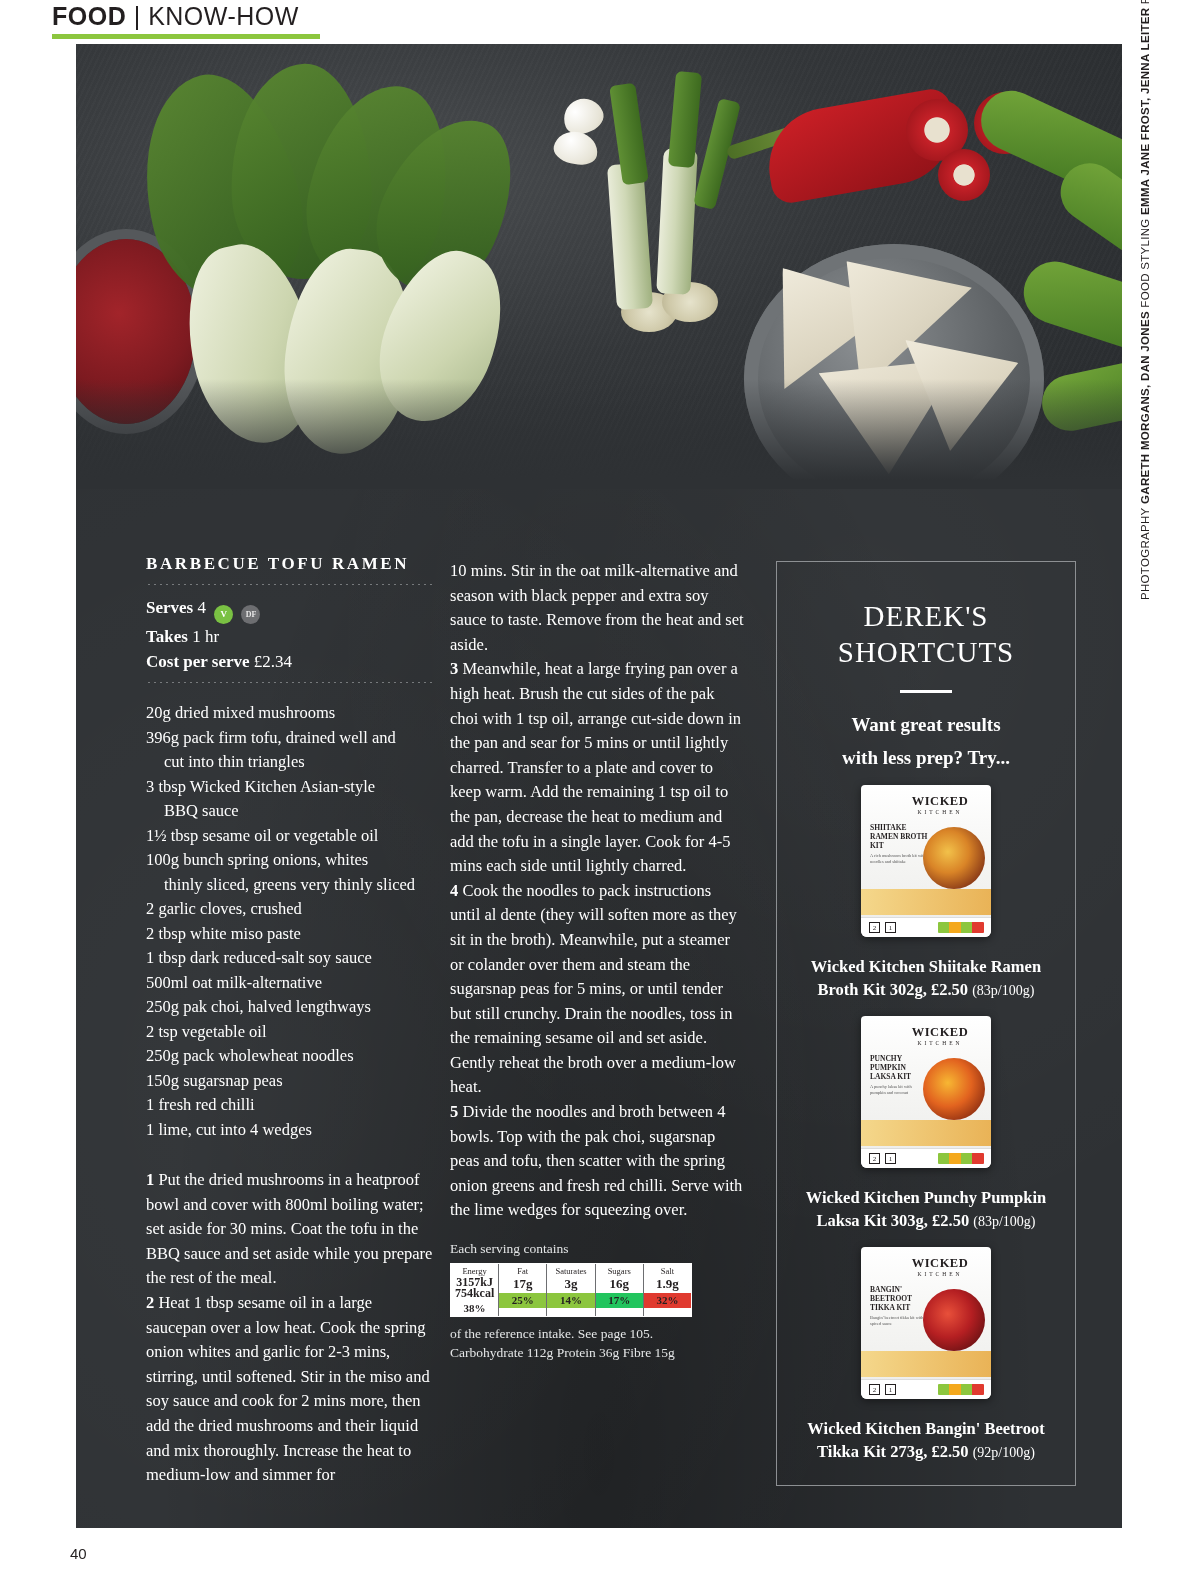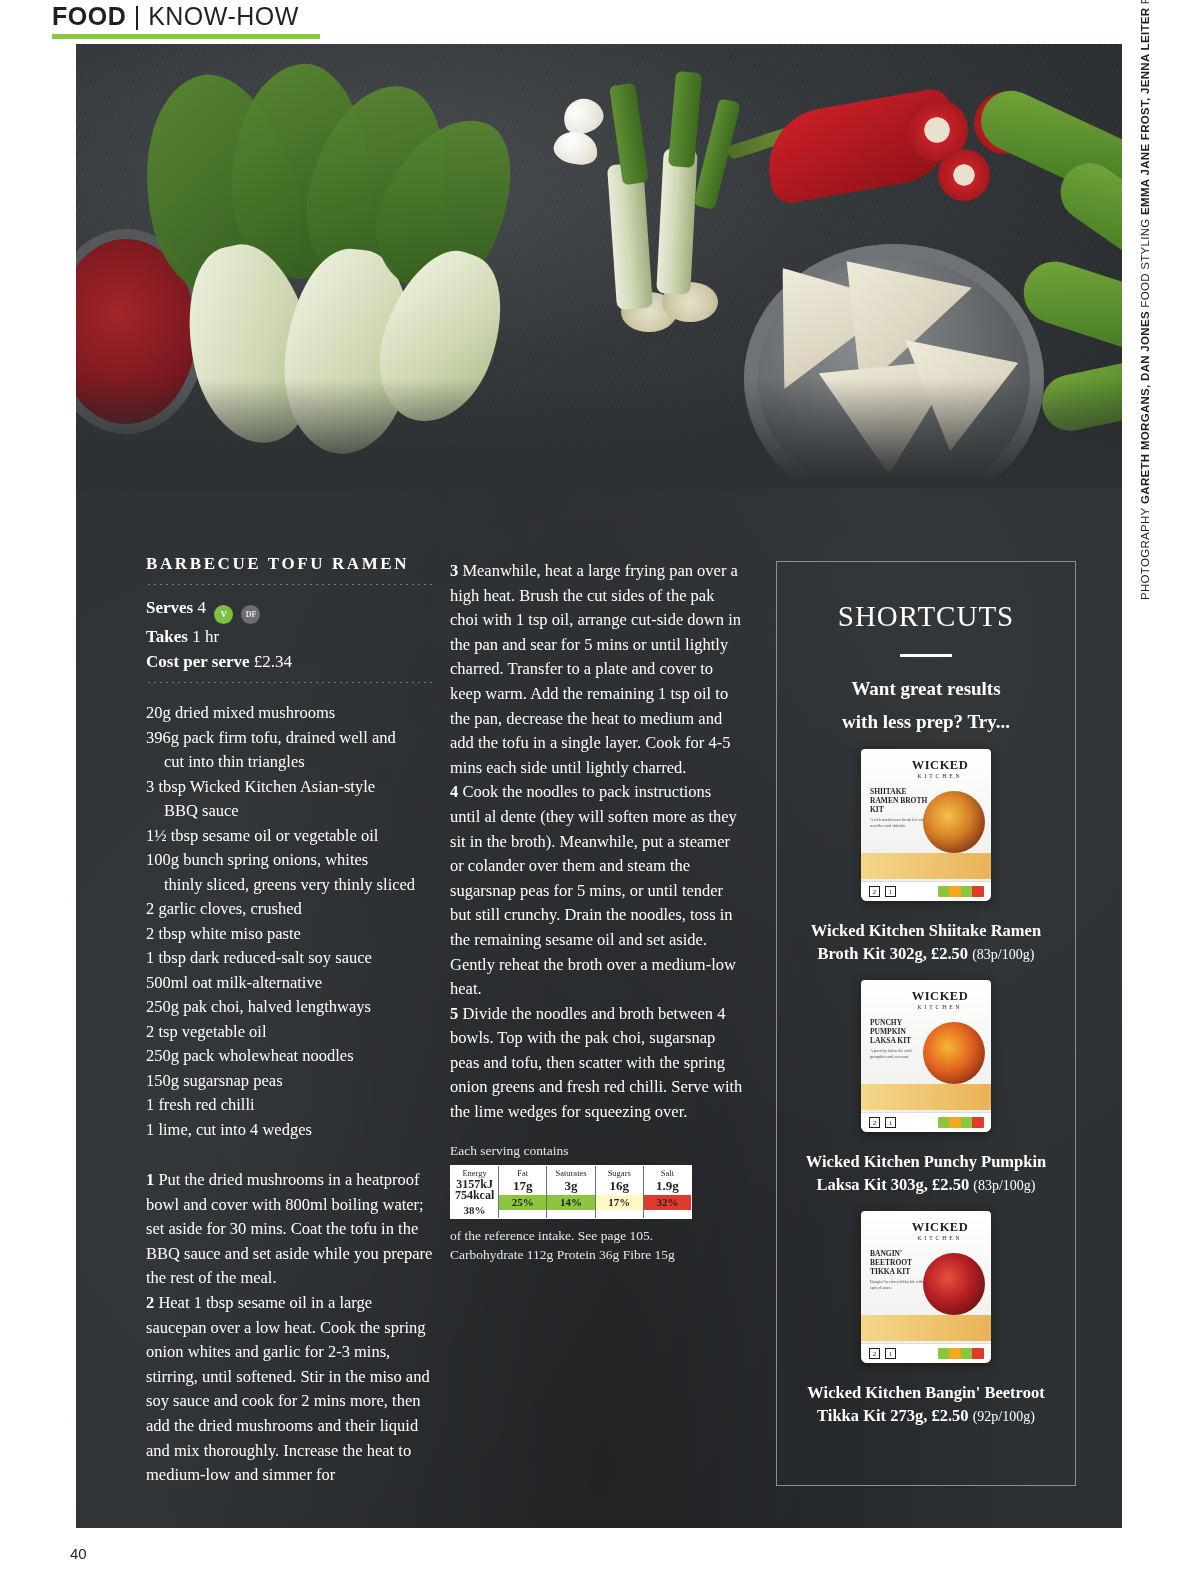--- a/index.html
+++ b/index.html
@@ -184,21 +184,21 @@
   }
   .nutri .cell {
     flex:1; border-right:1px solid #6d6e71; text-align:center; background:#fff;
   }
   .nutri .cell:last-child { border-right:none; }
   .nutri .cell .h { font-size:8.5px; color:#231f20; padding:2px 0 1px; line-height:10px; }
   .nutri .cell .v { font-size:13px; font-weight:bold; color:#231f20; line-height:14px; padding-bottom:2px; }
   .nutri .cell .v small { display:block; font-size:12px; font-weight:bold; line-height:11px; }
   .nutri .cell .p { font-size:11px; font-weight:bold; color:#231f20; line-height:15px; }
   .p-green { background:#8cc63e; }
-  .p-amber { background:#fef9c3; }
+  .p-amber { background:#22c55e; }
   .p-red { background:#e03a2f; }
   .p-white { background:#ffffff; }
   .nutri-foot { font-size:13.5px; line-height:19px; color:#e4e6e7; margin-top:7px; }
 
   
   .sb-title {
     text-align:center; font-size:29px; line-height:36px; letter-spacing:1px;
     margin:36px 0 0 0; color:#fff;
   }
   .sb-rule { width:52px; height:3px; background:#fff; margin:20px auto 18px; }
@@ -376,20 +376,21 @@
         </div>
 
       <div class="method" id="method-col1" style="margin-top:26px;">
           <p style="margin: 0px;"><b>1 </b>Put the dried mushrooms in a heatproof bowl and cover with 800ml boiling water; set aside for 30 mins. Coat the tofu in the BBQ sauce and set aside while you prepare the rest of the meal.</p>
           <p style="margin: 0px;"><b>2 </b>Heat 1 tbsp sesame oil in a large saucepan over a low heat. Cook the spring onion whites and garlic for 2-3 mins, stirring, until softened. Stir in the miso and soy sauce and cook for 2 mins more, then add the dried mushrooms and their liquid and mix thoroughly. Increase the heat to medium-low and simmer for</p>
         </div>
     </div>
 
     <div class="col2">
       <div class="method" id="method-col2">
+          <p style="margin: 0px;">10 mins. Stir in the oat milk-alternative and season with black pepper and extra soy sauce to taste. Remove from the heat and set aside.</p>
           <p style="margin: 0px;"><b>3 </b>Meanwhile, heat a large frying pan over a high heat. Brush the cut sides of the pak choi with 1 tsp oil, arrange cut-side down in the pan and sear for 5 mins or until lightly charred. Transfer to a plate and cover to keep warm. Add the remaining 1 tsp oil to the pan, decrease the heat to medium and add the tofu in a single layer. Cook for 4-5 mins each side until lightly charred.</p>
           <p style="margin: 0px;"><b>4 </b>Cook the noodles to pack instructions until al dente (they will soften more as they sit in the broth). Meanwhile, put a steamer or colander over them and steam the sugarsnap peas for 5 mins, or until tender but still crunchy. Drain the noodles, toss in the remaining sesame oil and set aside. Gently reheat the broth over a medium-low heat.</p>
           <p style="margin: 0px;"><b>5 </b>Divide the noodles and broth between 4 bowls. Top with the pak choi, sugarsnap peas and tofu, then scatter with the spring onion greens and fresh red chilli. Serve with the lime wedges for squeezing over.</p>
         </div>
 
       <div class="nutri-label">Each serving contains</div>
       <div class="nutri" id="nutrition-table">
           <div class="cell">
             <div class="h">Energy</div>
             <div class="v" style="font-size: 10px;">
@@ -420,20 +421,21 @@
           </div>
         </div>
       <div class="nutri-foot">
         <div>of the reference intake. See page 105.</div>
         <div>Carbohydrate 112g Protein 36g Fibre 15g</div>
       </div>
     </div>
 
     <div class="sidebar">
       <div class="sb-title">
+        <div>DEREK'S</div>
         <div>SHORTCUTS</div>
       </div>
       <div class="sb-rule"></div>
       <div class="sb-sub">Want great results</div>
       <div class="sb-sub">with less prep? Try...</div>
 
       <div id="products">
           <div class="product">
             <div class="pack">
               <div class="brand">WICKED<small>KITCHEN</small></div>

